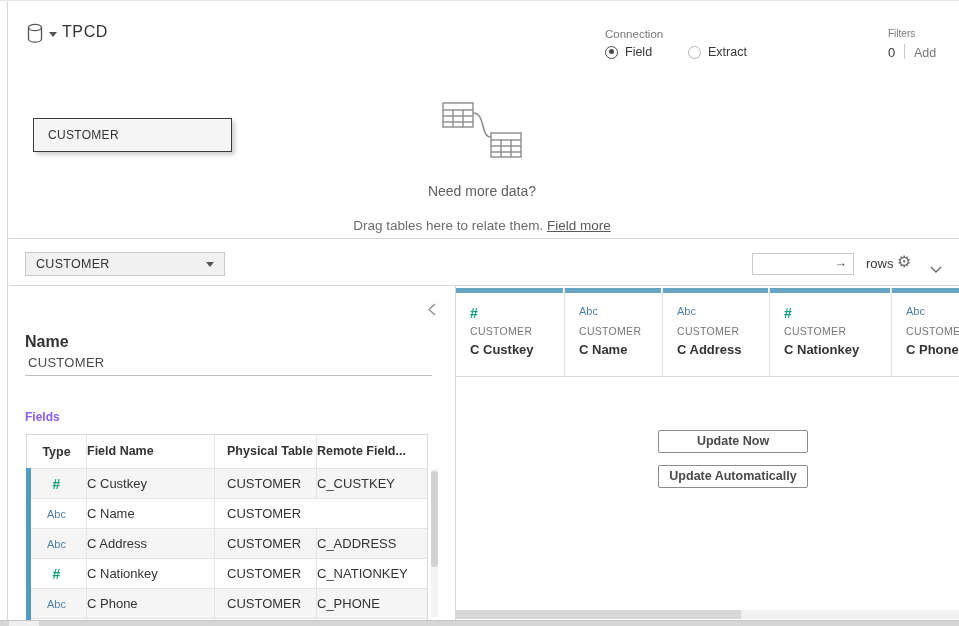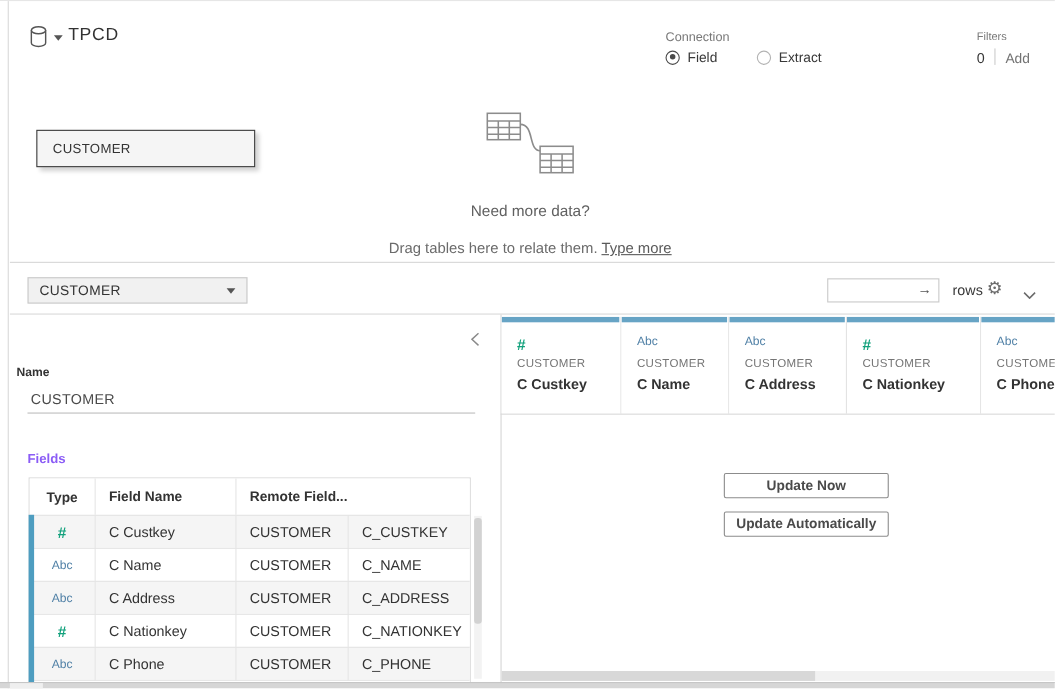--- a/index.html
+++ b/index.html
@@ -52,33 +52,33 @@
   #rows-input { left:752px; top:252px; width:102px; height:22px; background:#fff; border:1px solid #c9c9c9; font-size:12px; padding:0 22px 0 8px; color:#333; outline:none; }
   #rows-input-arrow { left:834px; top:254px; font-size:13px; color:#555; }
   #rows-label { left:866px; top:255px; font-size:13px; color:#383838; }
   #gear-btn { left:897px; top:251px; font-size:16px; color:#6b6b6b; cursor:pointer; }
   #grid-chevron-btn { left:930px; top:258px; cursor:pointer; }
   #toolbar-bottom-border { left:9px; top:284px; width:950px; height:1px; background:#d9d9d9; }
 
   
   #panel-divider { left:455px; top:285px; width:1px; height:334px; background:#d6d6d6; }
   #collapse-chevron { left:428px; top:301px; cursor:pointer; }
-  #name-label { left:15px; top:332px; font-size:11px; font-weight:bold; color:#333; }
+  #name-label { left:25px; top:332px; font-size:16px; font-weight:bold; color:#333; }
   #name-value { left:28px; top:354px; font-size:13px; color:#4a4a4a; letter-spacing:.3px; }
   #name-underline { left:25px; top:374px; width:407px; height:1px; background:#bdbdbd; }
   #fields-label { left:25px; top:409px; font-size:12px; font-weight:bold; color:#8b5cf6; }
 
   #fields-table { left:26px; top:433px; width:402px; border:1px solid #d9d9d9; background:#fff; }
   .ft-row { display:flex; height:30px; border-top:1px solid #e5e5e5; align-items:center; background:#fff; }
   .ft-row.shade { background:#f5f5f5; }
   .ft-header { display:flex; height:33px; align-items:center; background:#fff; font-weight:bold; font-size:12.5px; color:#333; }
   .ft-c0 { width:59px; text-align:center; flex:none; }
-  .ft-c1 { width:128px; padding-left:12px; flex:none; overflow:hidden; white-space:nowrap; }
+  .ft-c1 { width:128px; padding-left:0; flex:none; overflow:hidden; white-space:nowrap; }
   .ft-c2 { width:102px; padding-left:12px; flex:none; overflow:hidden; white-space:nowrap; }
-  .ft-c3 { width:111px; padding-left:12px; flex:none; overflow:hidden; white-space:nowrap; }
+  .ft-c3 { width:111px; padding-left:0; flex:none; overflow:hidden; white-space:nowrap; }
   .ft-header .ft-c1, .ft-header .ft-c2, .ft-header .ft-c3 { border-left:1px solid #e5e5e5; height:33px; line-height:33px; }
   .ft-row .ft-c1, .ft-row .ft-c2, .ft-row .ft-c3 { border-left:1px solid #e5e5e5; height:30px; line-height:30px; }
   .ft-row { font-size:13px; color:#333; }
   .type-num { color:#12a17c; font-size:14px; font-weight:bold; }
   .type-str { color:#5080a6; font-size:11px; }
   #fields-accent-strip { left:26px; top:467px; width:5px; height:152px; background:#4e9dc0; }
   #fields-vscroll-track { left:431px; top:468px; width:7px; height:148px; background:#f3f3f3; }
   #fields-vscroll-thumb { left:431px; top:470px; width:7px; height:96px; background:#d2d2d2; border-radius:3px; }
 
   
@@ -146,21 +146,21 @@
         <line x1="61" y1="55" x2="91" y2="55"></line>
         <line x1="71" y1="43" x2="71" y2="60"></line>
         <line x1="81" y1="43" x2="81" y2="60"></line>
       </g>
       <path d="M43 16 C 56 16, 50 40, 61 40" fill="none" stroke="#8c8c8c" stroke-width="1.5"></path>
     </svg>
   </div>
   <div class="abs" id="empty-title">Need more data?</div>
   <div class="abs" id="empty-subtitle">
     <span>Drag tables here to relate them.</span>
-    <span id="learn-more-link">Type more</span>
+    <span id="learn-more-link">Field more</span>
   </div>
   <div class="abs" id="canvas-bottom-border"></div>
 
   <div class="abs" id="table-select">
     <span id="table-select-value">CUSTOMER</span>
     <span id="table-select-caret"></span>
   </div>
   <input class="abs" id="rows-input" value="" style="">
   <span class="abs" id="rows-input-arrow">→</span>
   <span class="abs" id="rows-label">rows</span>
@@ -179,33 +179,33 @@
   </span>
   <div class="abs" id="name-label">Name</div>
   <div class="abs" id="name-value">CUSTOMER</div>
   <div class="abs" id="name-underline"></div>
   <div class="abs" id="fields-label">Fields</div>
 
   <div class="abs" id="fields-table">
     <div class="ft-header" style="border-top:none;">
       <div class="ft-c0">Type</div>
       <div class="ft-c1">Field Name</div>
+      <div class="ft-c2">Physical Table</div>
       <div class="ft-c3">Remote Field...</div>
     </div>
     <div class="ft-row shade">
       <div class="ft-c0 type-num">#</div>
       <div class="ft-c1">C Custkey</div>
       <div class="ft-c2">CUSTOMER</div>
       <div class="ft-c3">C_CUSTKEY</div>
     </div>
     <div class="ft-row">
       <div class="ft-c0 type-str">Abc</div>
       <div class="ft-c1">C Name</div>
       <div class="ft-c2">CUSTOMER</div>
-      <div class="ft-c3">C_NAME</div>
     </div>
     <div class="ft-row shade">
       <div class="ft-c0 type-str">Abc</div>
       <div class="ft-c1">C Address</div>
       <div class="ft-c2">CUSTOMER</div>
       <div class="ft-c3">C_ADDRESS</div>
     </div>
     <div class="ft-row">
       <div class="ft-c0 type-num">#</div>
       <div class="ft-c1">C Nationkey</div>

